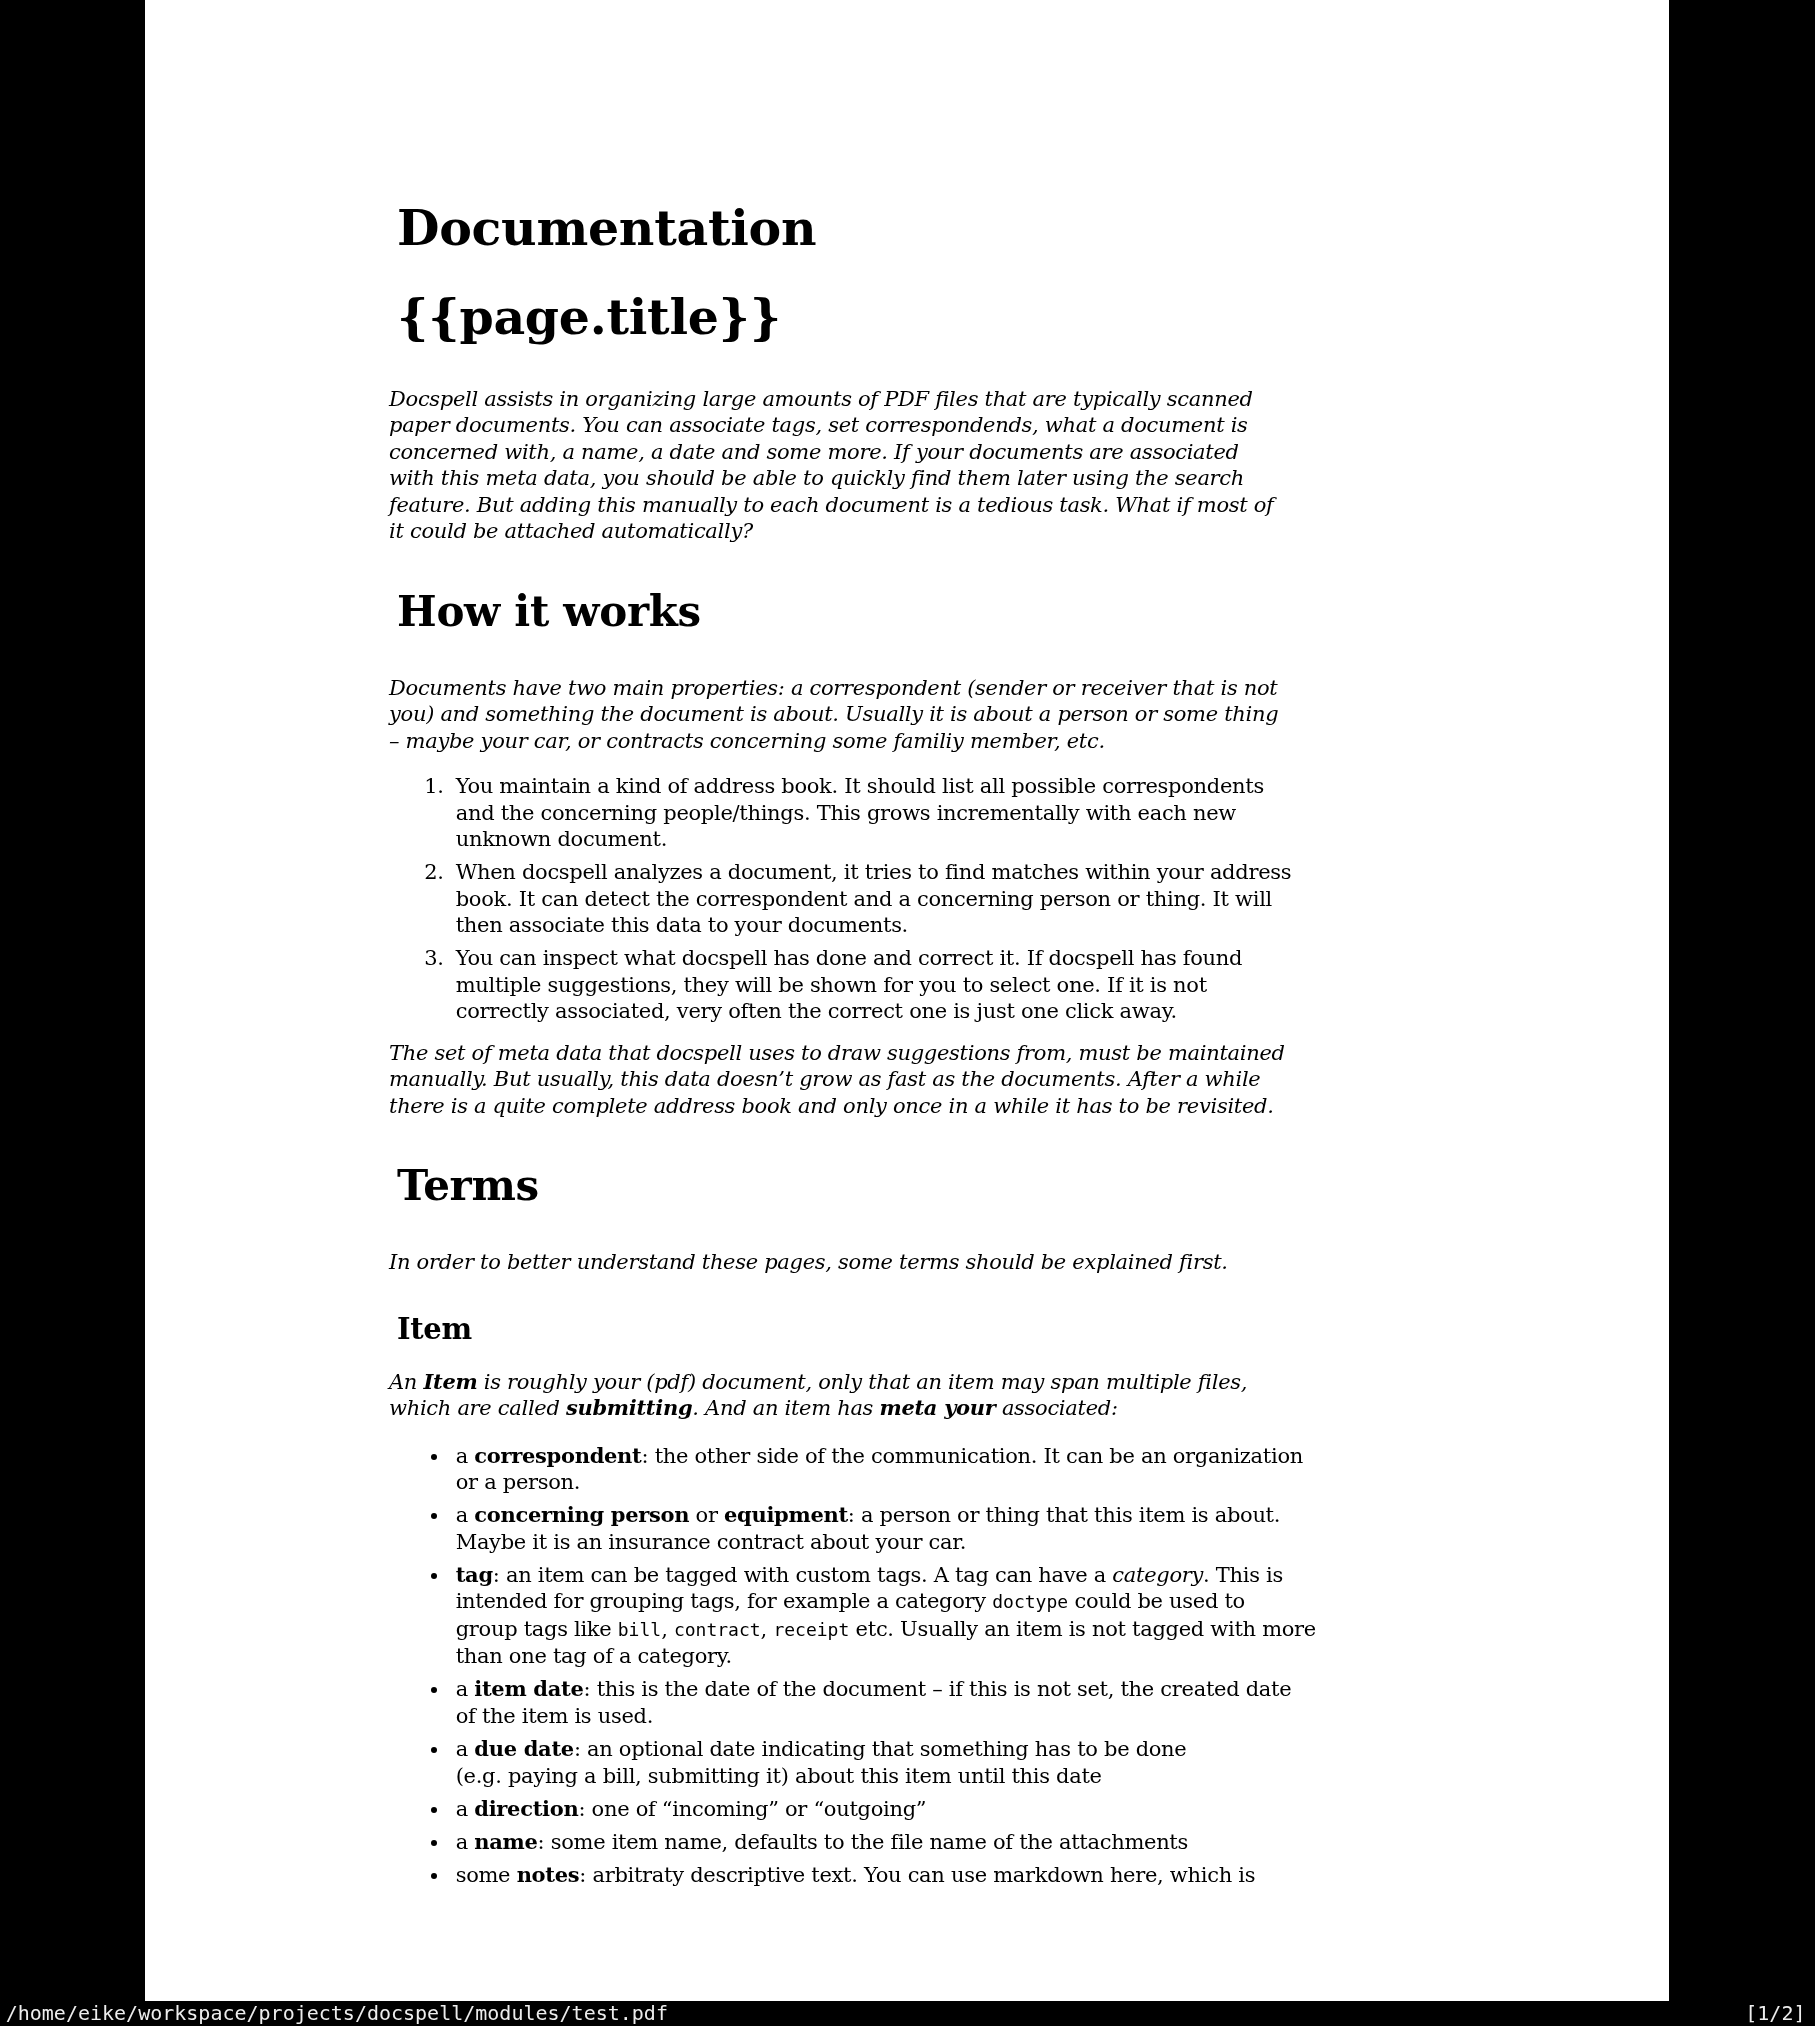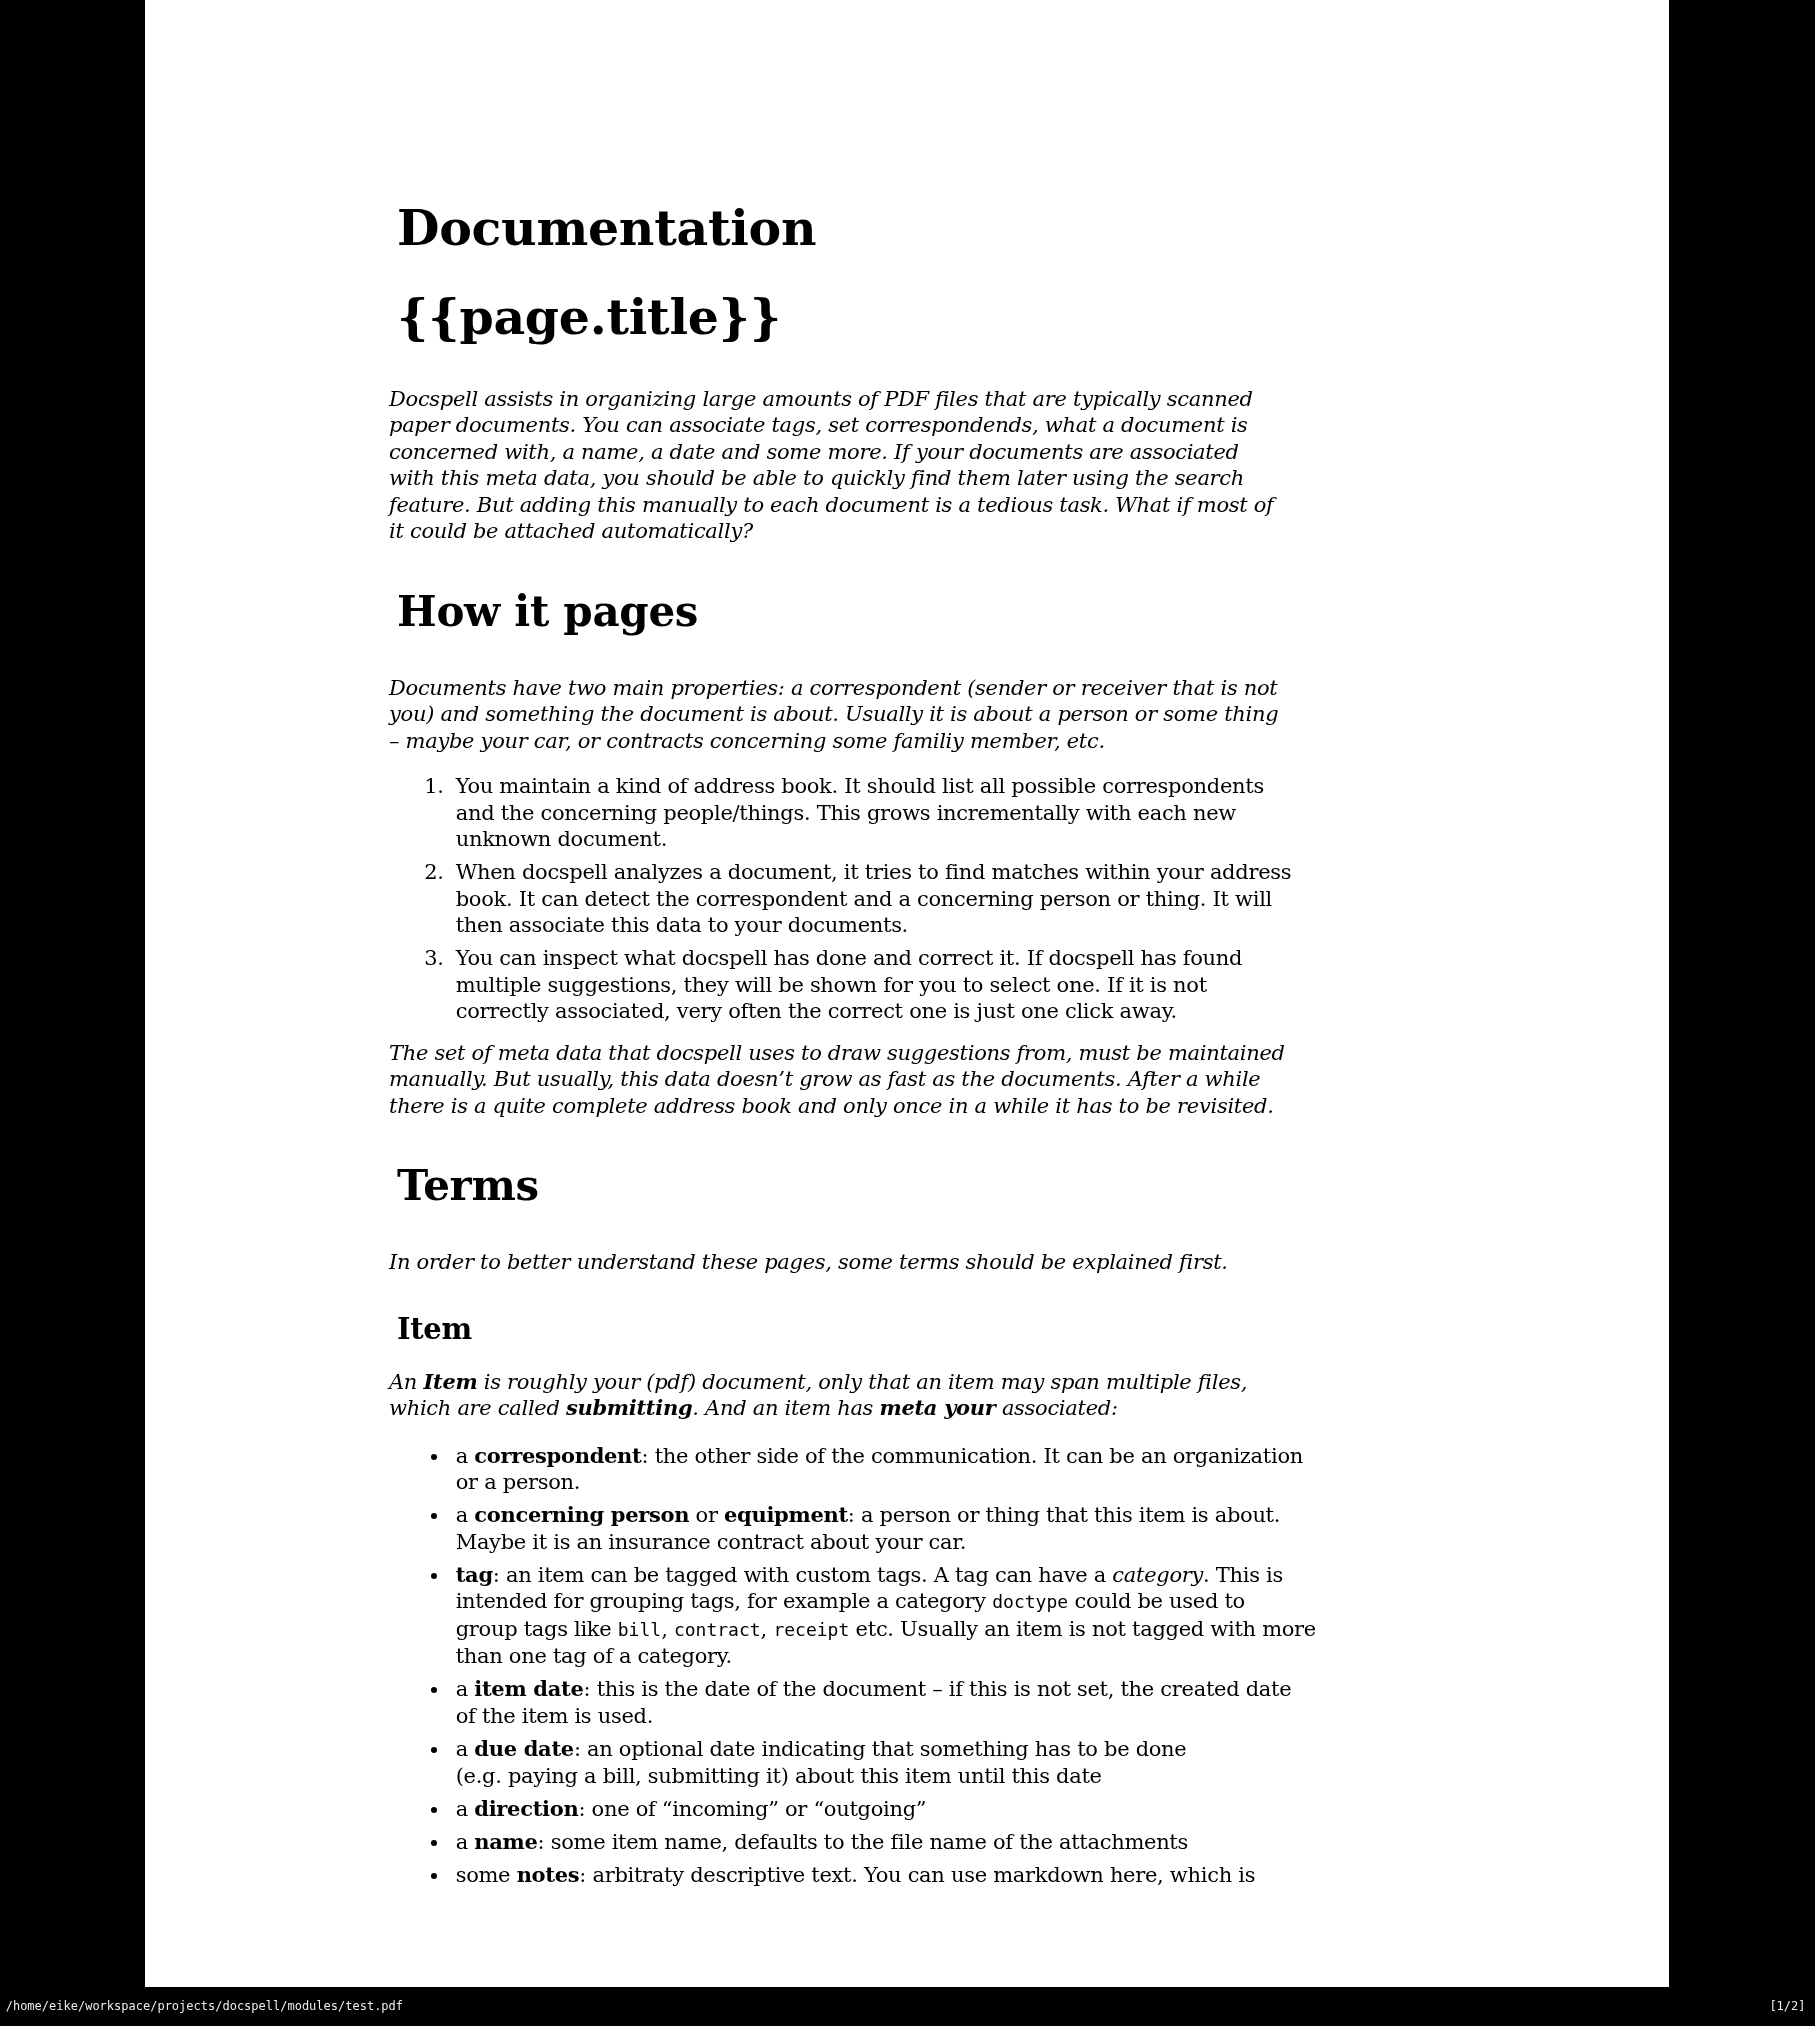--- a/index.html
+++ b/index.html
@@ -49,25 +49,25 @@
   b { font-weight: bold; }
   i { font-style: italic; }
   code {
     font-family: "DejaVu Sans Mono", "Liberation Mono", monospace;
     font-size: 18px;
     letter-spacing: 0;
   }
   .statusbar {
     position: absolute;
     left: 0; right: 0; bottom: 0;
-    height: 39px;
+    height: 24px;
     background: #000;
     color: #ededed;
     font-family: "DejaVu Sans Mono", "Liberation Mono", monospace;
-    font-size: 12px;
+    font-size: 20px;
     display: flex;
     justify-content: space-between;
     align-items: center;
     box-sizing: border-box;
     padding: 0 9.5px 1.9px 5.7px;
     white-space: pre;
   }
 </style>
 </head>
 <body>
@@ -75,21 +75,21 @@
 <div class="screen">
   <div class="page-area">
     <div class="page">
       <div class="content">
 
         <h1>Documentation</h1>
         <h1 class="second">{{page.title}}</h1>
 
         <p>Docspell assists in organizing large amounts of PDF files that are typically scanned<br>paper documents. You can associate tags, set correspondends, what a document is<br>concerned with, a name, a date and some more. If your documents are associated<br>with this meta data, you should be able to quickly find them later using the search<br>feature. But adding this manually to each document is a tedious task. What if most of<br>it could be attached automatically?</p>
 
-        <h2>How it pages</h2>
+        <h2>How it works</h2>
         <p>Documents have two main properties: a correspondent (sender or receiver that is not<br>you) and something the document is about. Usually it is about a person or some thing<br>– maybe your car, or contracts concerning some familiy member, etc.</p>
 
         <ol>
 
         <li>You maintain a kind of address book. It should list all possible correspondents<br>and the concerning people/things. This grows incrementally with each new<br>unknown document.</li>
             <li>When docspell analyzes a document, it tries to find matches within your address<br>book. It can detect the correspondent and a concerning person or thing. It will<br>then associate this data to your documents.</li>
             <li>You can inspect what docspell has done and correct it. If docspell has found<br>multiple suggestions, they will be shown for you to select one. If it is not<br>correctly associated, very often the correct one is just one click away.</li>
           </ol>
 
         <p>The set of meta data that docspell uses to draw suggestions from, must be maintained<br>manually. But usually, this data doesn’t grow as fast as the documents. After a while<br>there is a quite complete address book and only once in a while it has to be revisited.</p>

